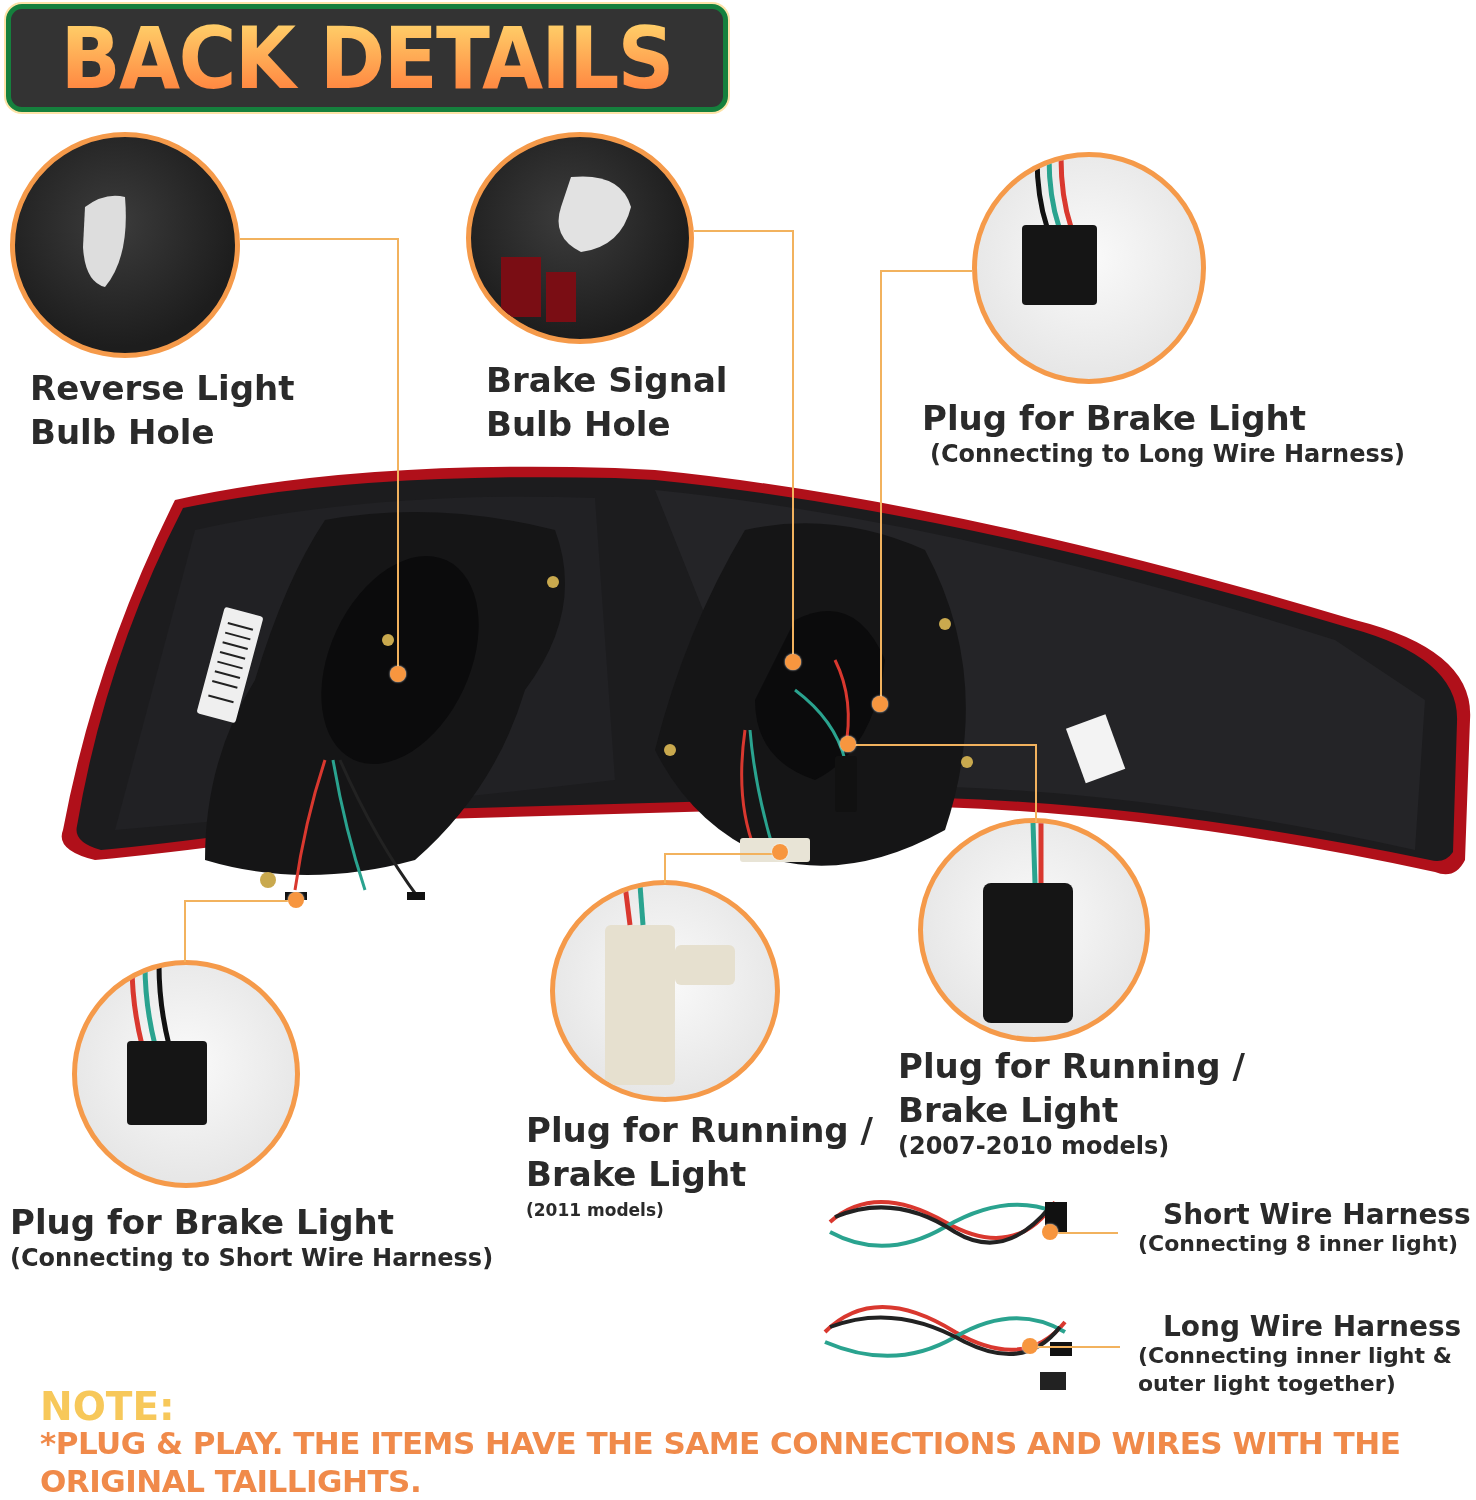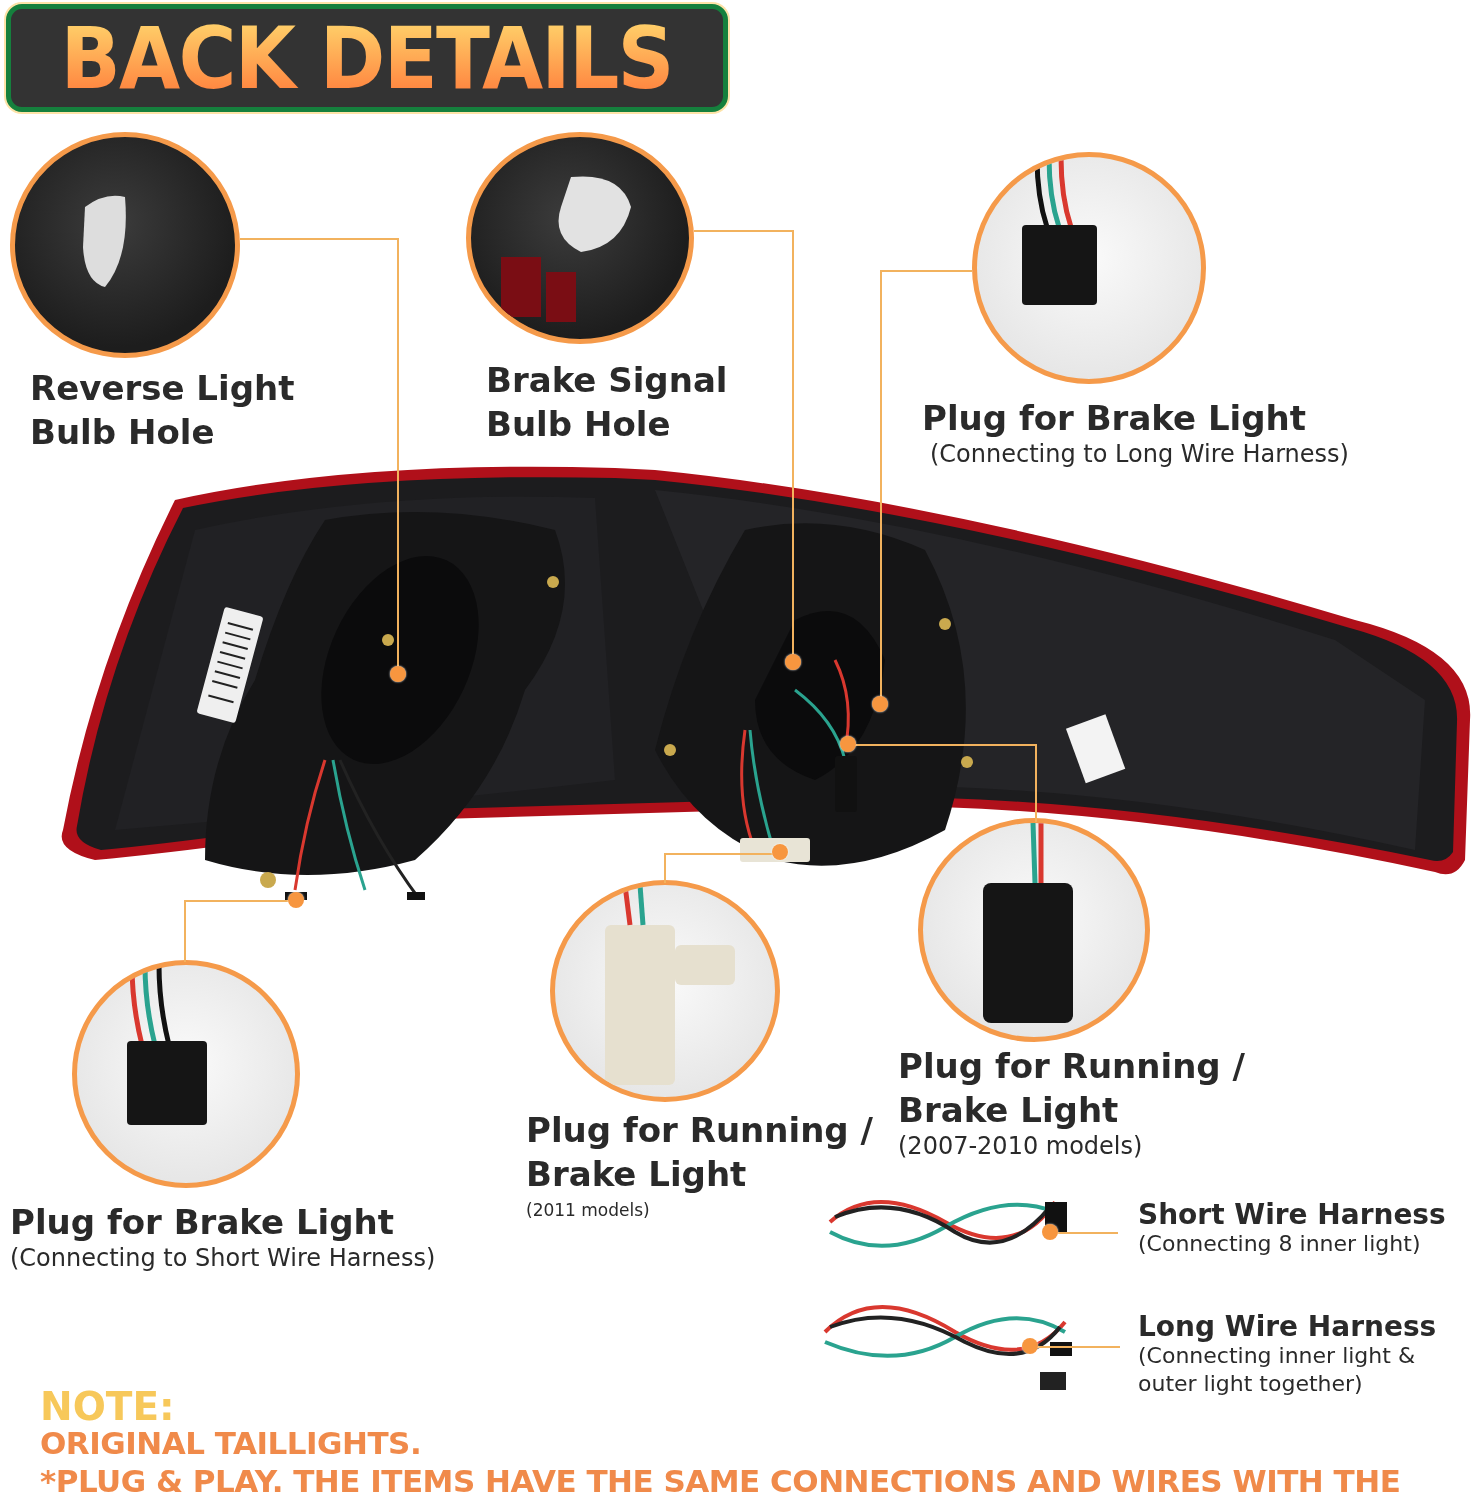--- a/index.html
+++ b/index.html
@@ -4,22 +4,22 @@
 <style>
   html,body{margin:0;padding:0;background:#fff;}
   body{width:1476px;height:1500px;position:relative;overflow:hidden;font-family:"Liberation Sans","DejaVu Sans",sans-serif;color:#2a2a2a;}
   .abs{position:absolute;}
   .title-box{left:6px;top:4px;width:722px;height:108px;border-radius:16px;background:#333;border:5px solid #15803d;box-sizing:border-box;box-shadow:0 0 0 2px #fde3a8;display:flex;align-items:center;justify-content:center;}
   .title-text{font-family:"DejaVu Sans",sans-serif;font-weight:bold;font-size:86px;letter-spacing:-2px;line-height:1;background:linear-gradient(#ffd86e,#ff7b3a);-webkit-background-clip:text;background-clip:text;color:transparent;transform:scaleX(0.92);}
   .circle{border-radius:50%;border:5px solid #f59a4a;box-sizing:border-box;overflow:hidden;}
   .c-dark{background:radial-gradient(circle at 45% 40%,#3c3c3c,#1d1d1d 70%);}
   .c-light{background:radial-gradient(circle at 50% 45%,#fafafa,#e6e6e6 75%);}
   .label-lg{font-family:"DejaVu Sans",sans-serif;font-weight:bold;font-size:34px;line-height:44px;color:#2a2a2a;}
-  .label-md{font-family:"DejaVu Sans",sans-serif;font-weight:bold;font-size:28px;line-height:30px;color:#2a2a2a;}
-  .label-sm{font-family:"DejaVu Sans",sans-serif;font-weight:normal;font-size:22px;line-height:28px;color:#2a2a2a;}
+  .label-md{font-family:"DejaVu Sans",sans-serif;font-weight:bold;font-size:28px;line-height:30px;color:#2a2a2a;margin-left:25px;}
+  .label-sm{font-family:"DejaVu Sans",sans-serif;font-weight:bold;font-size:22px;line-height:28px;color:#2a2a2a;}
   .line{background:#f2b25e;}
   .dot{width:16px;height:16px;border-radius:50%;background:#f7963f;box-shadow:0 0 2px #fff;}
   .note-head{font-family:"DejaVu Sans",sans-serif;font-weight:bold;font-size:39px;color:#f7c85a;}
   .note-body{font-family:"DejaVu Sans",sans-serif;font-weight:bold;font-size:31px;line-height:38px;color:#f08a4a;letter-spacing:-0.5px;}
 </style>
 </head>
 <body>
 
 <div class="abs title-box">
   <span class="title-text">BACK DETAILS</span>
@@ -196,15 +196,15 @@
   <div class="label-sm">(Connecting 8 inner light)</div>
 </div>
 <div class="abs" style="left:1138px;top:1312px;">
   <div class="label-md">Long Wire Harness</div>
   <div class="label-sm">(Connecting inner light &amp;</div>
   <div class="label-sm">outer light together)</div>
 </div>
 
 <div class="abs note-head" style="left:40px;top:1384px;">NOTE:</div>
 <div class="abs note-body" style="left:40px;top:1424px;width:1436px;">
+  <div>*PLUG &amp; PLAY. THE ITEMS HAVE THE SAME CONNECTIONS AND WIRES WITH THE</div>
   <div>ORIGINAL TAILLIGHTS.</div>
-  <div>*PLUG &amp; PLAY. THE ITEMS HAVE THE SAME CONNECTIONS AND WIRES WITH THE</div>
 </div>
 
 </body></html>

